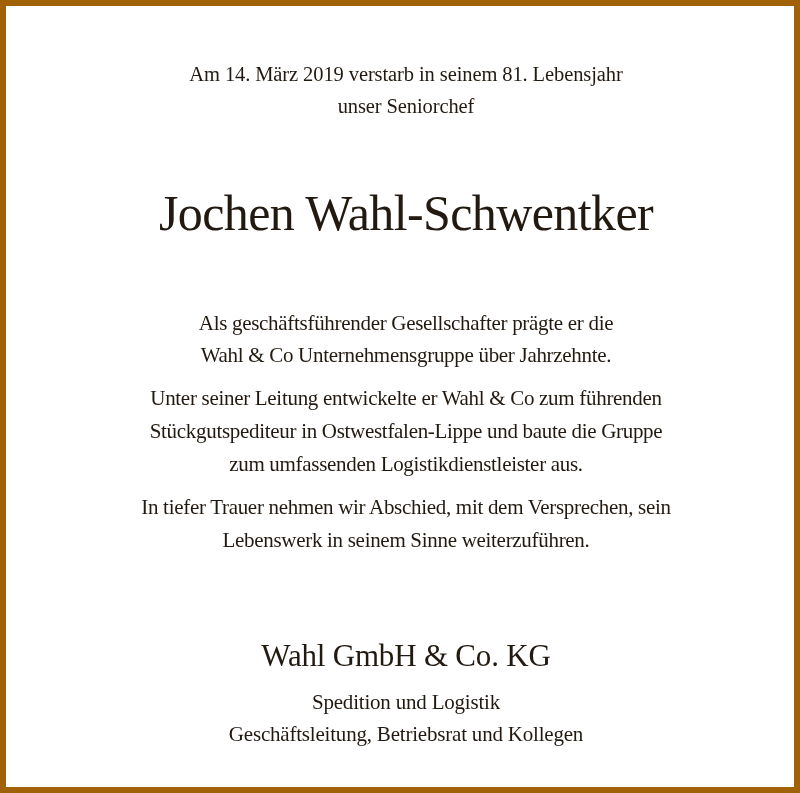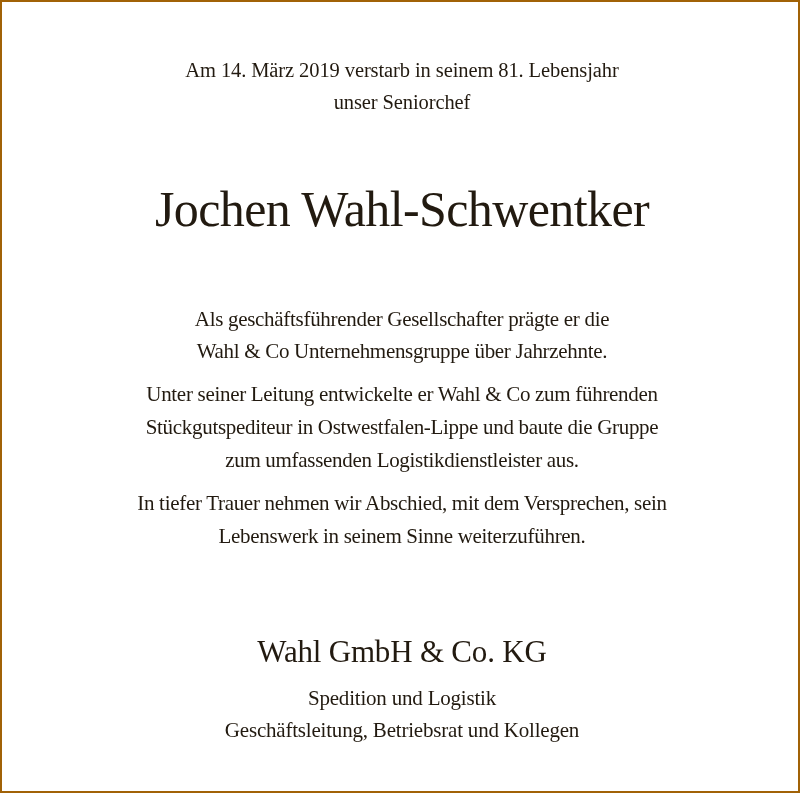--- a/index.html
+++ b/index.html
@@ -12,21 +12,21 @@
       height: 793px;
       overflow: hidden;
     }
     .frame {
       position: absolute;
       left: 0;
       top: 0;
       width: 800px;
       height: 793px;
       box-sizing: border-box;
-      border: 2px solid #a16207;
+      border: 6px solid #a16207;
       background: #ffffff;
     }
     .line {
       position: absolute;
       left: 0;
       width: 800px;
       text-align: center;
       font-family: "Liberation Serif", "DejaVu Serif", serif;
       color: #221a10;
       white-space: nowrap;

